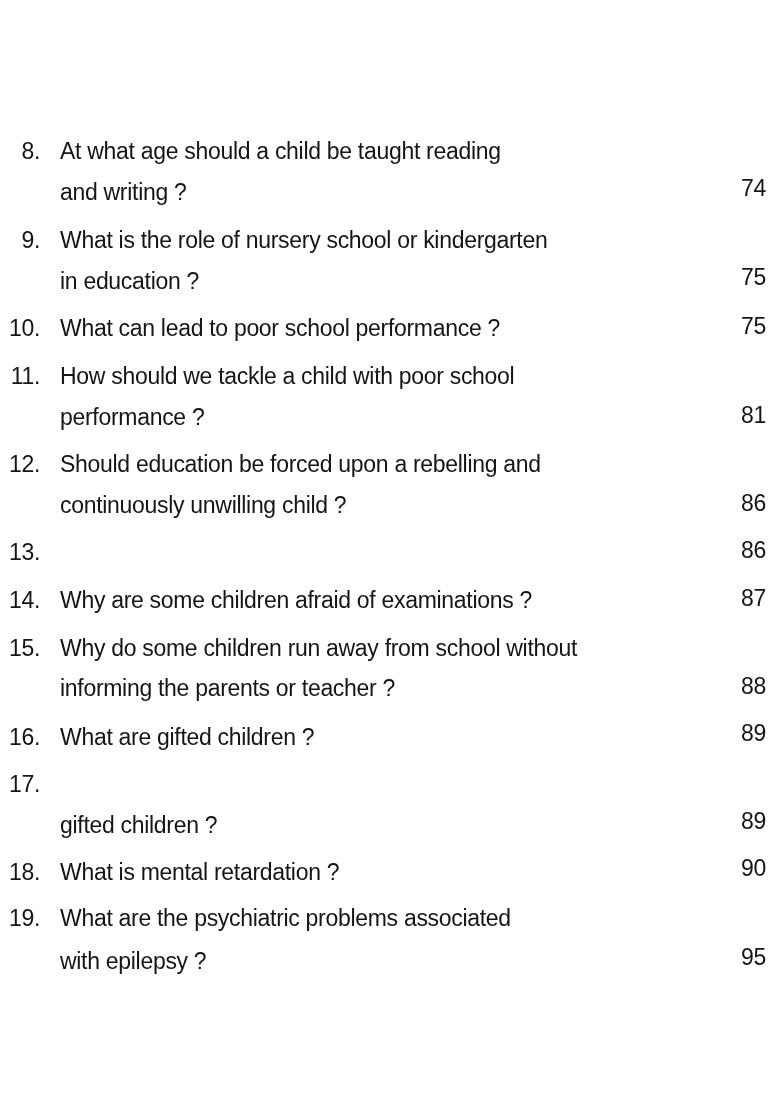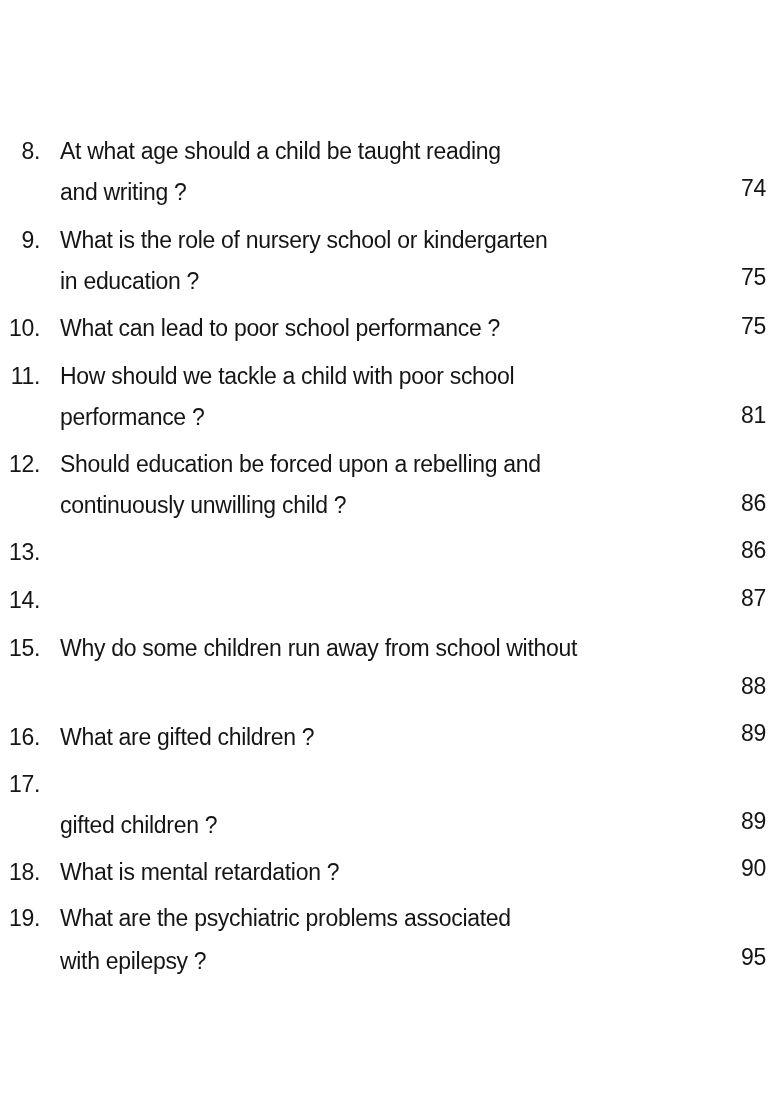--- a/index.html
+++ b/index.html
@@ -59,28 +59,30 @@
     <span class="pg" style="top:-2px">86</span>
   </div>
 
   <div class="line" style="top:537px">
     <span class="num">13.</span>
     <span class="pg" style="top:-2px">86</span>
   </div>
 
   <div class="line" style="top:585px">
     <span class="num">14.</span>
+    <span class="txt">Why are some children afraid of examinations ?</span>
     <span class="pg" style="top:-2px">87</span>
   </div>
 
   <div class="line" style="top:633px">
     <span class="num">15.</span>
     <span class="txt">Why do some children run away from school without</span>
   </div>
   <div class="line" style="top:673px">
+    <span class="txt">informing the parents or teacher ?</span>
     <span class="pg" style="top:-2px">88</span>
   </div>
 
   <div class="line" style="top:722px">
     <span class="num">16.</span>
     <span class="txt">What are gifted children ?</span>
     <span class="pg" style="top:-4px">89</span>
   </div>
 
   <div class="line" style="top:769px">

